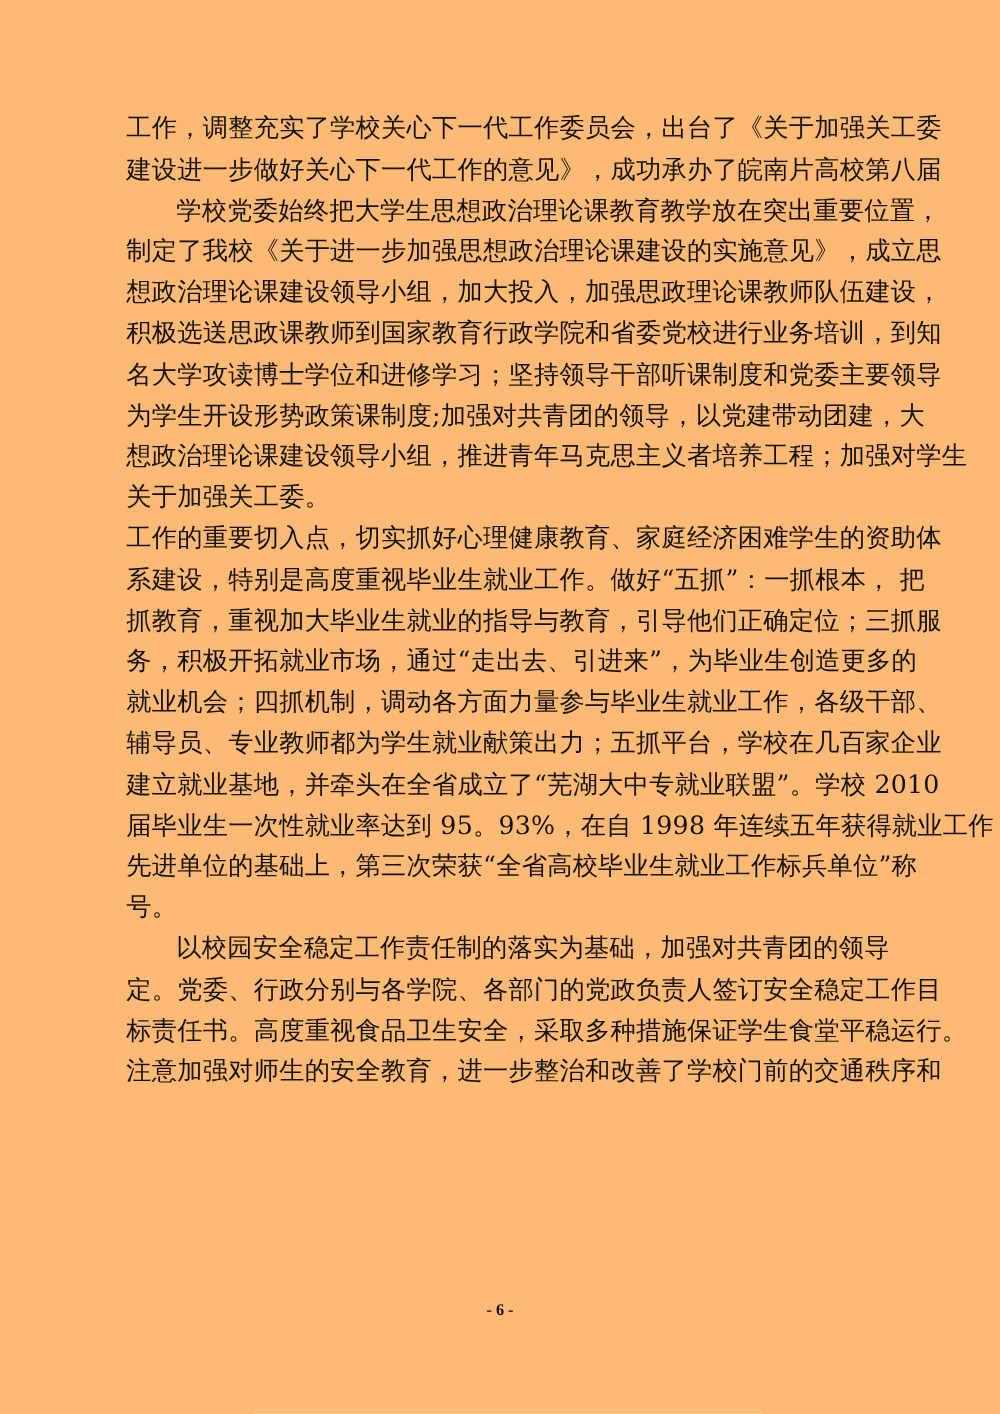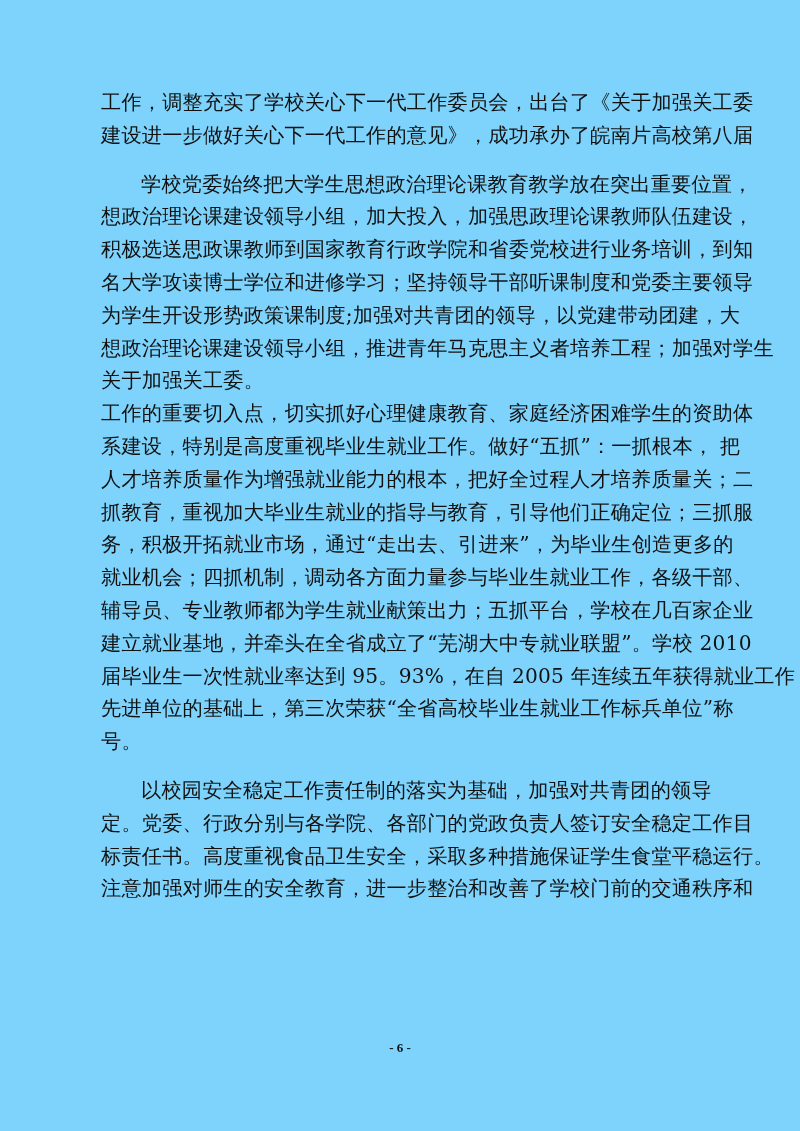--- a/index.html
+++ b/index.html
@@ -13,21 +13,21 @@
       position: relative;
       overflow: hidden;
       font-family: "DejaVu Serif", "Liberation Serif", serif;
       color: #111111;
     }
     .page {
       position: absolute;
       left: 0; top: 0;
       width: 800px;
       height: 1131px;
-      background: #7dd3fc;
+      background: #fdba74;
     }
     .body-text {
       position: absolute;
       left: 101px;
       top: 86px;
       width: 600px;
       font-size: 20.2px;
       line-height: 32.8px;
       letter-spacing: 0.2px;
     }
@@ -36,21 +36,20 @@
       white-space: nowrap;
       height: 32.8px;
       text-align: justify;
       text-align-last: justify;
     }
     .line.last {
       text-align-last: left;
     }
     .line.indent {
       padding-left: 40px;
-      margin-top: 16px;
     }
     .line.heading {
       padding-left: 40px;
       text-align-last: left;
     }
     .page-number {
       position: absolute;
       left: 0;
       width: 800px;
       top: 1040px;
@@ -68,38 +67,38 @@
   <div class="body-text">
 
     <div>
       <span class="line">工作，调整充实了学校关心下一代工作委员会，出台了《关于加强关工委</span>
       <span class="line">建设进一步做好关心下一代工作的意见》，成功承办了皖南片高校第八届</span>
     </div>
 
 
     <div>
       <span class="line indent">学校党委始终把大学生思想政治理论课教育教学放在突出重要位置，</span>
+      <span class="line">制定了我校《关于进一步加强思想政治理论课建设的实施意见》，成立思</span>
       <span class="line">想政治理论课建设领导小组，加大投入，加强思政理论课教师队伍建设，</span>
       <span class="line">积极选送思政课教师到国家教育行政学院和省委党校进行业务培训，到知</span>
       <span class="line">名大学攻读博士学位和进修学习；坚持领导干部听课制度和党委主要领导</span>
       <span class="line">为学生开设形势政策课制度;加强对共青团的领导，以党建带动团建，大</span>
       <span class="line">想政治理论课建设领导小组，推进青年马克思主义者培养工程；加强对学生</span>
       <span class="line last">关于加强关工委。</span>
     </div>
 
     <div>
       <span class="line">工作的重要切入点，切实抓好心理健康教育、家庭经济困难学生的资助体</span>
       <span class="line">系建设，特别是高度重视毕业生就业工作。做好“五抓”：一抓根本， 把</span>
-      <span class="line">人才培养质量作为增强就业能力的根本，把好全过程人才培养质量关；二</span>
       <span class="line">抓教育，重视加大毕业生就业的指导与教育，引导他们正确定位；三抓服</span>
       <span class="line">务，积极开拓就业市场，通过“走出去、引进来”，为毕业生创造更多的</span>
       <span class="line">就业机会；四抓机制，调动各方面力量参与毕业生就业工作，各级干部、</span>
       <span class="line">辅导员、专业教师都为学生就业献策出力；五抓平台，学校在几百家企业</span>
       <span class="line">建立就业基地，并牵头在全省成立了“芜湖大中专就业联盟”。学校 2010</span>
-      <span class="line">届毕业生一次性就业率达到 95。93%，在自 2005 年连续五年获得就业工作</span>
+      <span class="line">届毕业生一次性就业率达到 95。93%，在自 1998 年连续五年获得就业工作</span>
       <span class="line">先进单位的基础上，第三次荣获“全省高校毕业生就业工作标兵单位”称</span>
       <span class="line last">号。</span>
     </div>
 
 
     <div>
       <span class="line indent">以校园安全稳定工作责任制的落实为基础，加强对共青团的领导</span>
       <span class="line">定。党委、行政分别与各学院、各部门的党政负责人签订安全稳定工作目</span>
       <span class="line">标责任书。高度重视食品卫生安全，采取多种措施保证学生食堂平稳运行。</span>
       <span class="line">注意加强对师生的安全教育，进一步整治和改善了学校门前的交通秩序和</span>

